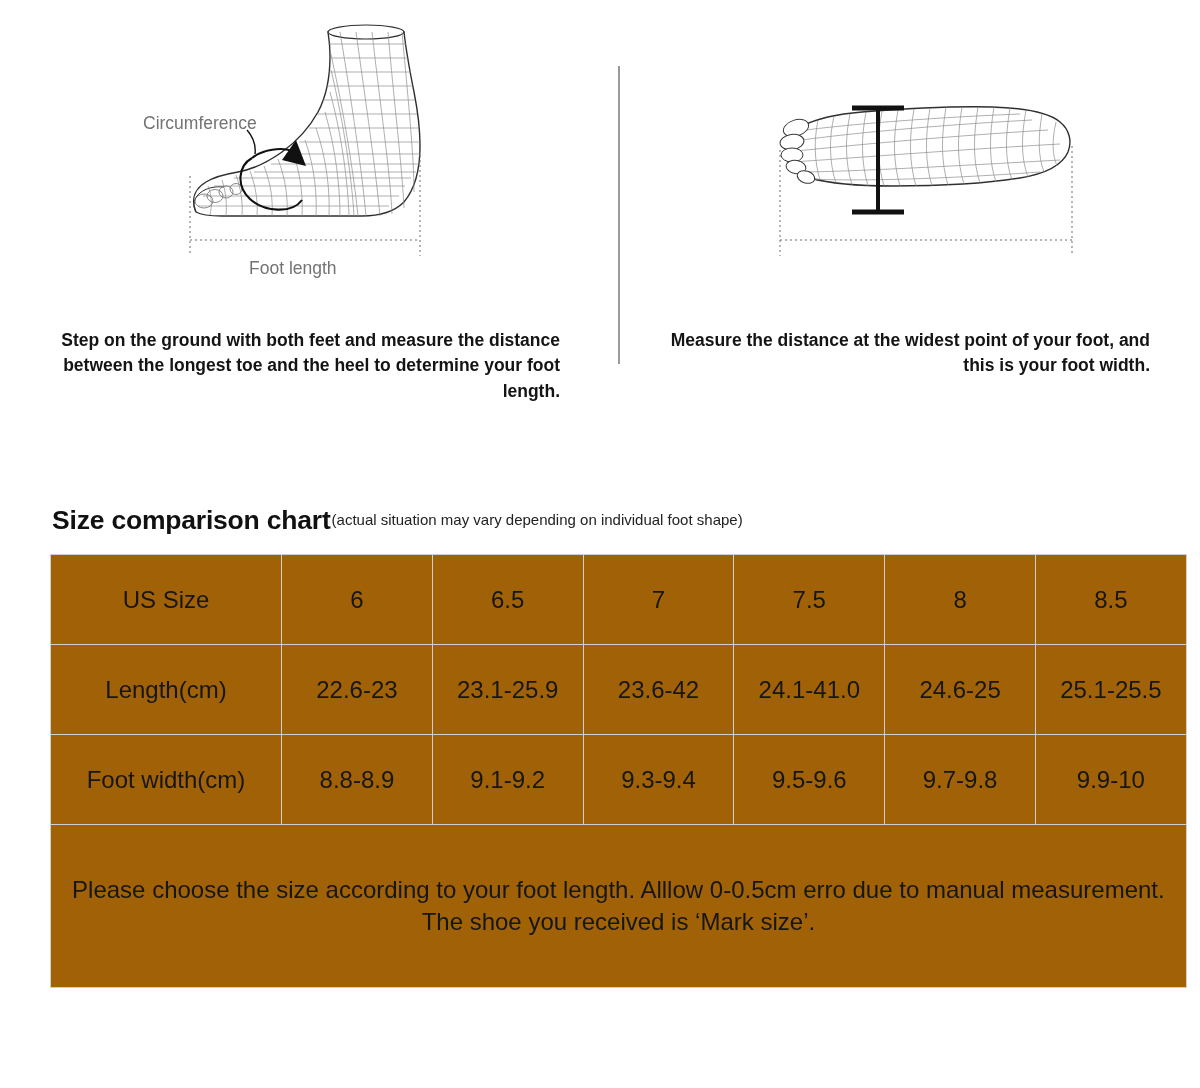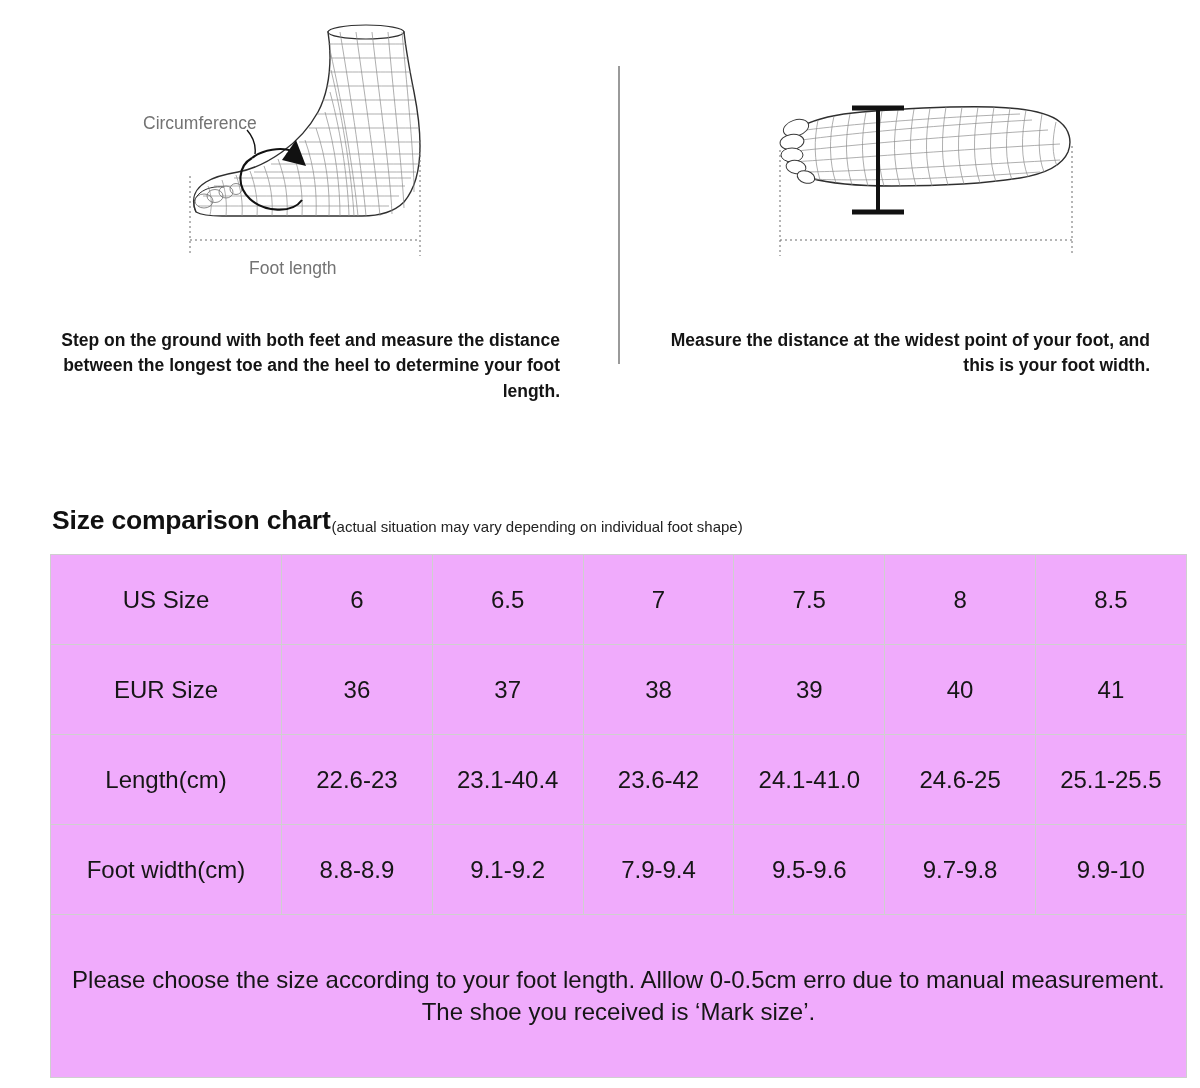--- a/index.html
+++ b/index.html
@@ -72,21 +72,21 @@
     position: absolute;
     left: 0;
     top: 430px;
     width: 1200px;
   }
   .chart-title-row {
     position: absolute;
     left: 52px;
     top: 75px;
     display: flex;
-    align-items: flex-end;
+    align-items: center;
   }
   .chart-title {
     font-size: 26.5px;
     font-weight: bold;
     color: #111;
     letter-spacing: -0.2px;
   }
   .chart-subtitle {
     font-size: 15px;
     color: #222;
@@ -94,21 +94,21 @@
     position: relative;
     top: -1px;
   }
 
   table.size-table {
     position: absolute;
     left: 50px;
     top: 124px;
     width: 1101px;
     border-collapse: collapse;
-    background: #f0abfc;
+    background: #a16207;
     table-layout: fixed;
   }
   table.size-table td {
     border: 1px solid #cfcfcf;
     text-align: center;
     vertical-align: middle;
     font-size: 24px;
     color: #161616;
     height: 89px;
     padding: 0 2px;
@@ -291,42 +291,33 @@
       <tr>
         <td class="rowhead">US Size</td>
         <td class="cell">6</td>
         <td class="cell">6.5</td>
         <td class="cell">7</td>
         <td class="cell">7.5</td>
         <td class="cell">8</td>
         <td class="cell">8.5</td>
       </tr>
       <tr>
-        <td class="rowhead">EUR Size</td>
-        <td class="cell">36</td>
-        <td class="cell">37</td>
-        <td class="cell">38</td>
-        <td class="cell">39</td>
-        <td class="cell">40</td>
-        <td class="cell">41</td>
-      </tr>
-      <tr>
         <td class="rowhead">Length(cm)</td>
         <td class="cell">22.6-23</td>
-        <td class="cell">23.1-40.4</td>
+        <td class="cell">23.1-25.9</td>
         <td class="cell">23.6-42</td>
         <td class="cell">24.1-41.0</td>
         <td class="cell">24.6-25</td>
         <td class="cell">25.1-25.5</td>
       </tr>
       <tr>
         <td class="rowhead">Foot width(cm)</td>
         <td class="cell">8.8-8.9</td>
         <td class="cell">9.1-9.2</td>
-        <td class="cell">7.9-9.4</td>
+        <td class="cell">9.3-9.4</td>
         <td class="cell">9.5-9.6</td>
         <td class="cell">9.7-9.8</td>
         <td class="cell">9.9-10</td>
       </tr>
       <tr>
         <td class="note" colspan="7">Please choose the size according to your foot length. Alllow 0-0.5cm erro due to manual measurement. The shoe you received is ‘Mark size’.</td>
       </tr>
     </tbody>
   </table>
 </div>

